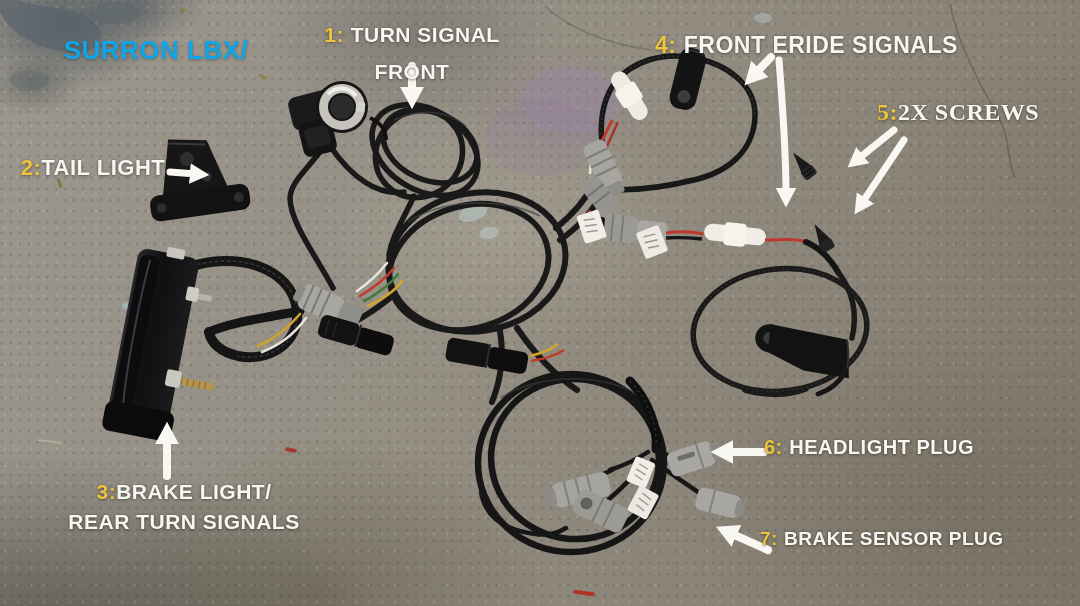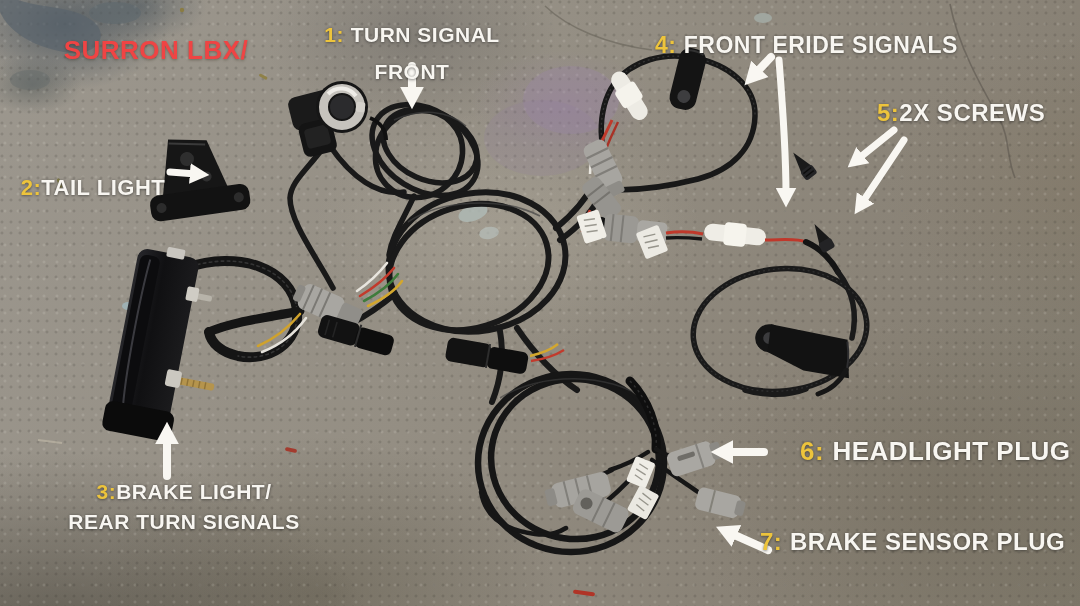--- a/index.html
+++ b/index.html
@@ -22,29 +22,29 @@
     background-image:
       radial-gradient(circle at 2px 2px, rgba(35,32,28,.15) 1px, transparent 1.9px),
       radial-gradient(circle at 5px 7px, rgba(246,243,233,.13) 1px, transparent 1.9px);
     background-size:9px 11px,13px 17px;}
   .photo-layer{position:absolute;inset:0;width:1080px;height:606px;}
   .lbl{position:absolute;font-weight:700;color:#f8f6f1;letter-spacing:.5px;
        text-shadow:0 1px 3px rgba(25,25,25,.45),0 0 2px rgba(40,40,40,.25);
        text-align:center;white-space:nowrap;}
   .num{color:#edc43c;}
   .num.sp{margin-right:.32em;}
-  .title{left:10px;top:33px;width:292px;font-size:26px;line-height:34px;color:#ef4444;
+  .title{left:10px;top:33px;width:292px;font-size:26px;line-height:34px;color:#0ea5e9;
          text-shadow:0 1px 3px rgba(40,35,15,.4);}
   .l1{left:312px;top:16px;width:200px;font-size:21px;line-height:37px;}
-  .l2{left:17px;top:170px;width:152px;font-size:22px;line-height:36px;}
+  .l2{left:17px;top:150px;width:152px;font-size:22px;line-height:36px;}
   .l3{left:33px;top:477px;width:302px;font-size:21px;line-height:30px;}
   .l4{left:655px;top:32px;font-size:23px;}
-  .l5{left:877px;top:99px;font-size:24px;}
-  .l6{left:764px;top:436px;font-size:26px;margin-left:36px;}
-  .l7{left:760px;top:528px;font-size:24px;}
+  .l5{left:877px;top:99px;font-size:24px;font-family:Liberation Serif, serif;}
+  .l6{left:764px;top:436px;font-size:20px;}
+  .l7{left:760px;top:528px;font-size:19px;}
 </style>
 </head>
 <body>
 
 <div class="scene">
   <div class="floor"></div>
 
   <svg class="photo-layer" viewBox="0 0 1080 606" xmlns="http://www.w3.org/2000/svg">
     <defs>
       <marker id="ah" viewBox="0 0 4 4" markerWidth="3.2" markerHeight="3.2" refX="1.1" refY="2" orient="auto" markerUnits="strokeWidth">

